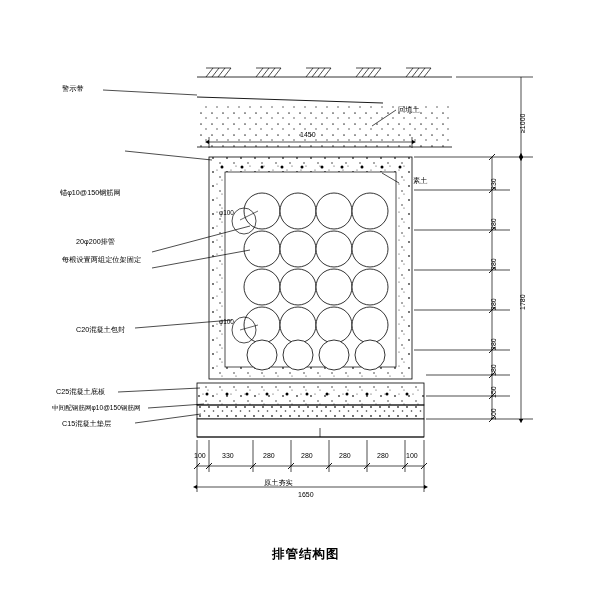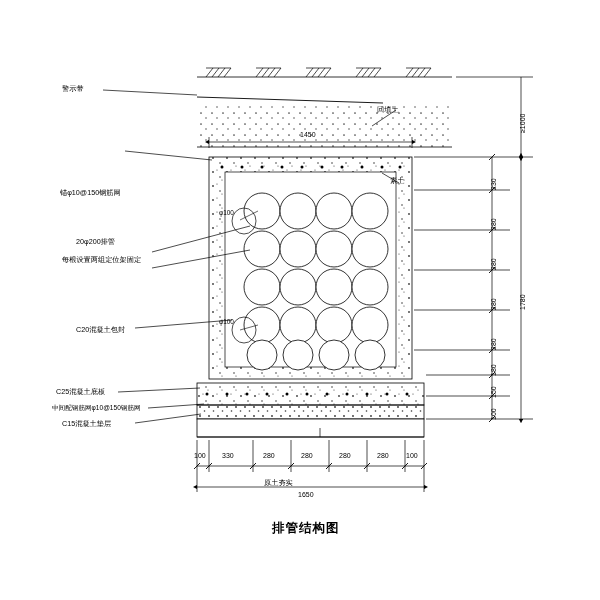--- a/index.html
+++ b/index.html
@@ -238,23 +238,23 @@
 
         <line x1="521" y1="157" x2="521" y2="419" marker-start="url(#arrowL)" marker-end="url(#arrowR)"></line>
         <g stroke-width="0.9">
           <path d="M489,160 L495,154 M489,193 L495,187 M489,233 L495,227 M489,273 L495,267 M489,313 L495,307 M489,353 L495,347 M489,378 L495,372 M489,399 L495,393 M489,422 L495,416"></path>
         </g>
       </g>
     </g>
   </svg>
 
   <div class="lbl" style="left:62px; top:84px;">警示带</div>
-  <div class="lbl" style="left:345px; top:105px;padding-left:32px;">回填土</div>
+  <div class="lbl" style="left:366px; top:105px;padding-left:32px;">回填土</div>
   <div class="lbl" style="left:60px; top:146px;margin-top:42px;">锚φ10@150钢筋网</div>
-  <div class="lbl" style="left:390px; top:176px;">素土</div>
+  <div class="lbl" style="left:413px; top:176px;">素土</div>
   <div class="lbl" style="left:76px; top:237px;">20φ200排管</div>
   <div class="lbl" style="left:62px; top:255px;">每根设置两组定位架固定</div>
   <div class="lbl" style="left:76px; top:325px;">C20混凝土包封</div>
   <div class="lbl" style="left:56px; top:387px;">C25混凝土底板</div>
   <div class="lbl sm" style="left:52px; top:403px;">中间配钢筋网φ10@150钢筋网</div>
   <div class="lbl" style="left:62px; top:419px;text-align:right;">C15混凝土垫层</div>
   <div class="lbl" style="left:264px; top:438px;margin-top:40px;">原土夯实</div>
 
   <div class="circlelbl" style="left:219px; top:209px;">φ100</div>
   <div class="circlelbl" style="left:219px; top:318px;">φ100</div>
@@ -275,14 +275,14 @@
   <div class="dim rot" style="left:490px; top:270px;">280</div>
   <div class="dim rot" style="left:490px; top:310px;">280</div>
   <div class="dim rot" style="left:490px; top:350px;">280</div>
   <div class="dim rot" style="left:490px; top:376px;">180</div>
   <div class="dim rot" style="left:490px; top:398px;">150</div>
   <div class="dim rot" style="left:490px; top:420px;">100</div>
 
   <div class="dim rot" style="left:519px; top:133px;">≥1000</div>
   <div class="dim rot" style="left:519px; top:310px;">1780</div>
 
-  <div class="title" style="left:272px; top:520px;">排管结构图</div>
+  <div class="title" style="left:272px; top:546px;">排管结构图</div>
 </div>
 
 </body></html>

